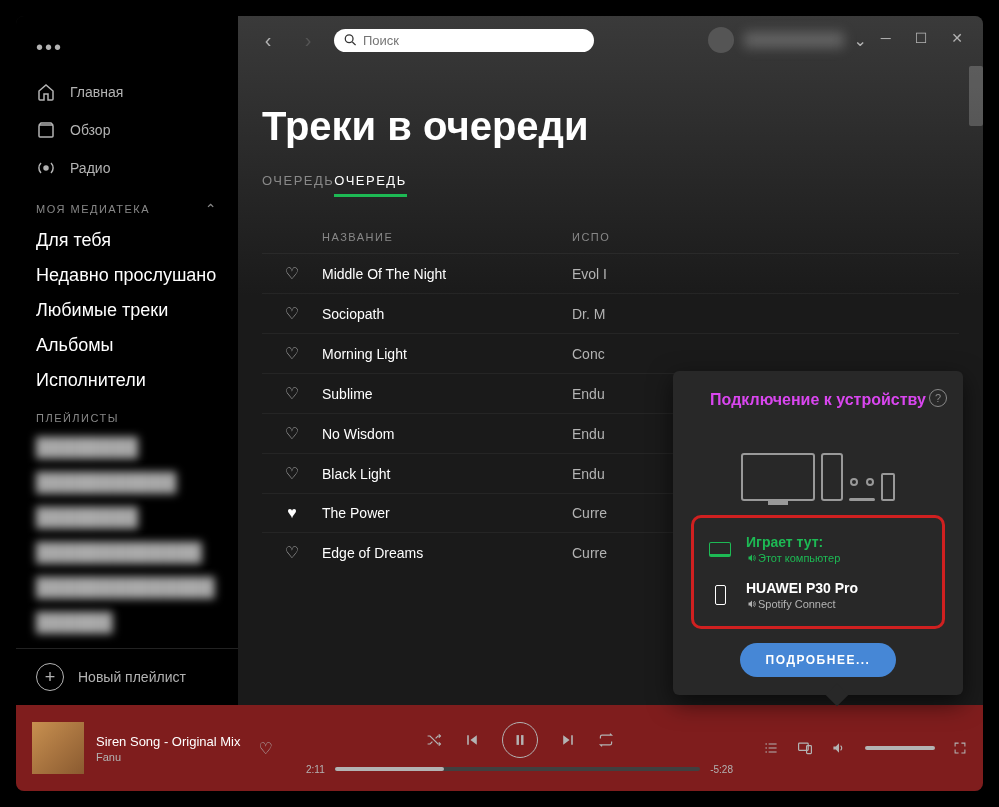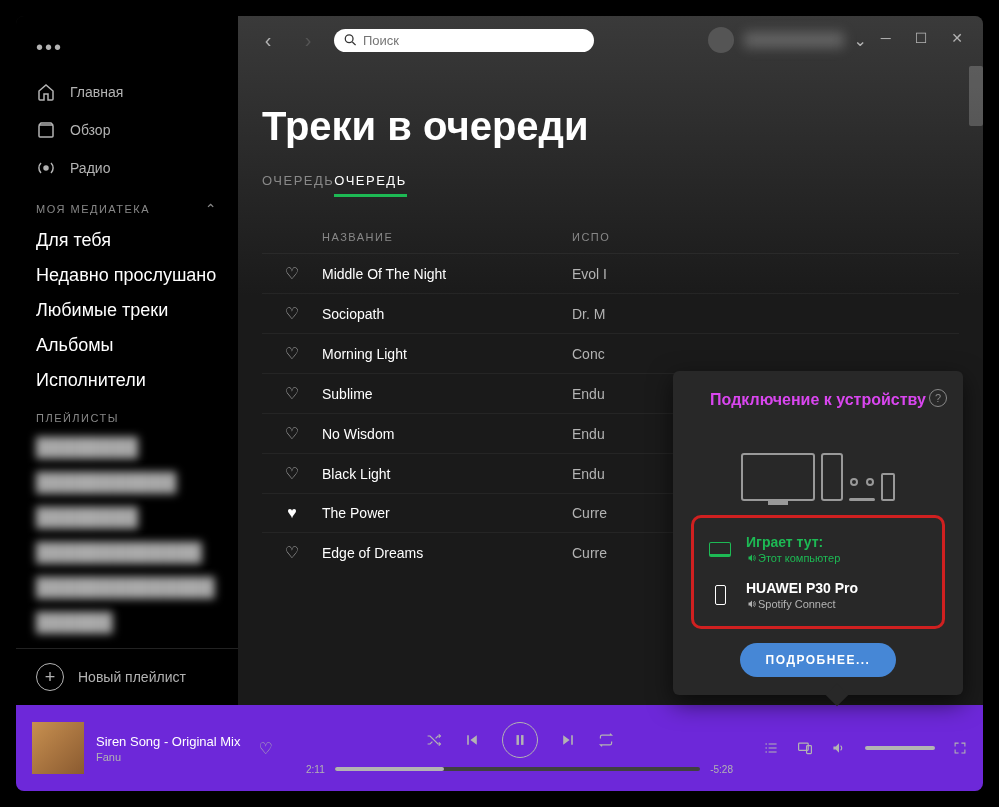--- a/index.html
+++ b/index.html
@@ -34,21 +34,21 @@
 .track-header { display: flex; padding: 18px 0 10px; font-size: 11px; letter-spacing: 1.5px; color: #888; }
 .th-spacer { width: 60px; }
 .th-title { flex: 1; max-width: 250px; }
 .th-artist { flex: 1; }
 .track-row { display: flex; align-items: center; padding: 10px 0; border-top: 1px solid rgba(255,255,255,0.05); color: #b3b3b3; font-size: 14px; }
 .heart { width: 60px; text-align: center; font-size: 16px; }
 .heart.filled { color: #fff; }
 .track-title { flex: 1; max-width: 250px; color: #fff; }
 .track-artist { flex: 1; }
 .scrollbar { position: absolute; right: 0; top: 50px; width: 14px; height: 60px; background: rgba(255,255,255,0.2); border-radius: 2px; }
-.bottom-bar { height: 86px; background: #6d28d9; display: flex; align-items: center; padding: 0 16px; gap: 14px; }
+.bottom-bar { height: 86px; background: #7f1d1d; display: flex; align-items: center; padding: 0 16px; gap: 14px; }
 .now-playing { display: flex; align-items: center; gap: 12px; width: 260px; }
 .album-art { width: 52px; height: 52px; background: linear-gradient(135deg, #c89050, #8a5a30); }
 .np-text { display: flex; flex-direction: column; gap: 2px; }
 .np-title { color: #fff; font-size: 13px; }
 .np-artist { font-size: 11px; color: #b3b3b3; }
 .player-center { flex: 1; display: flex; flex-direction: column; align-items: center; gap: 6px; }
 .controls { display: flex; align-items: center; gap: 22px; }
 .ctrl-btn { color: #b3b3b3; cursor: pointer; display: flex; align-items: center; justify-content: center; }
 .play-btn { width: 36px; height: 36px; border: 1.5px solid #b3b3b3; border-radius: 50%; }
 .progress { display: flex; align-items: center; gap: 10px; width: 100%; font-size: 10px; color: #b3b3b3; }

